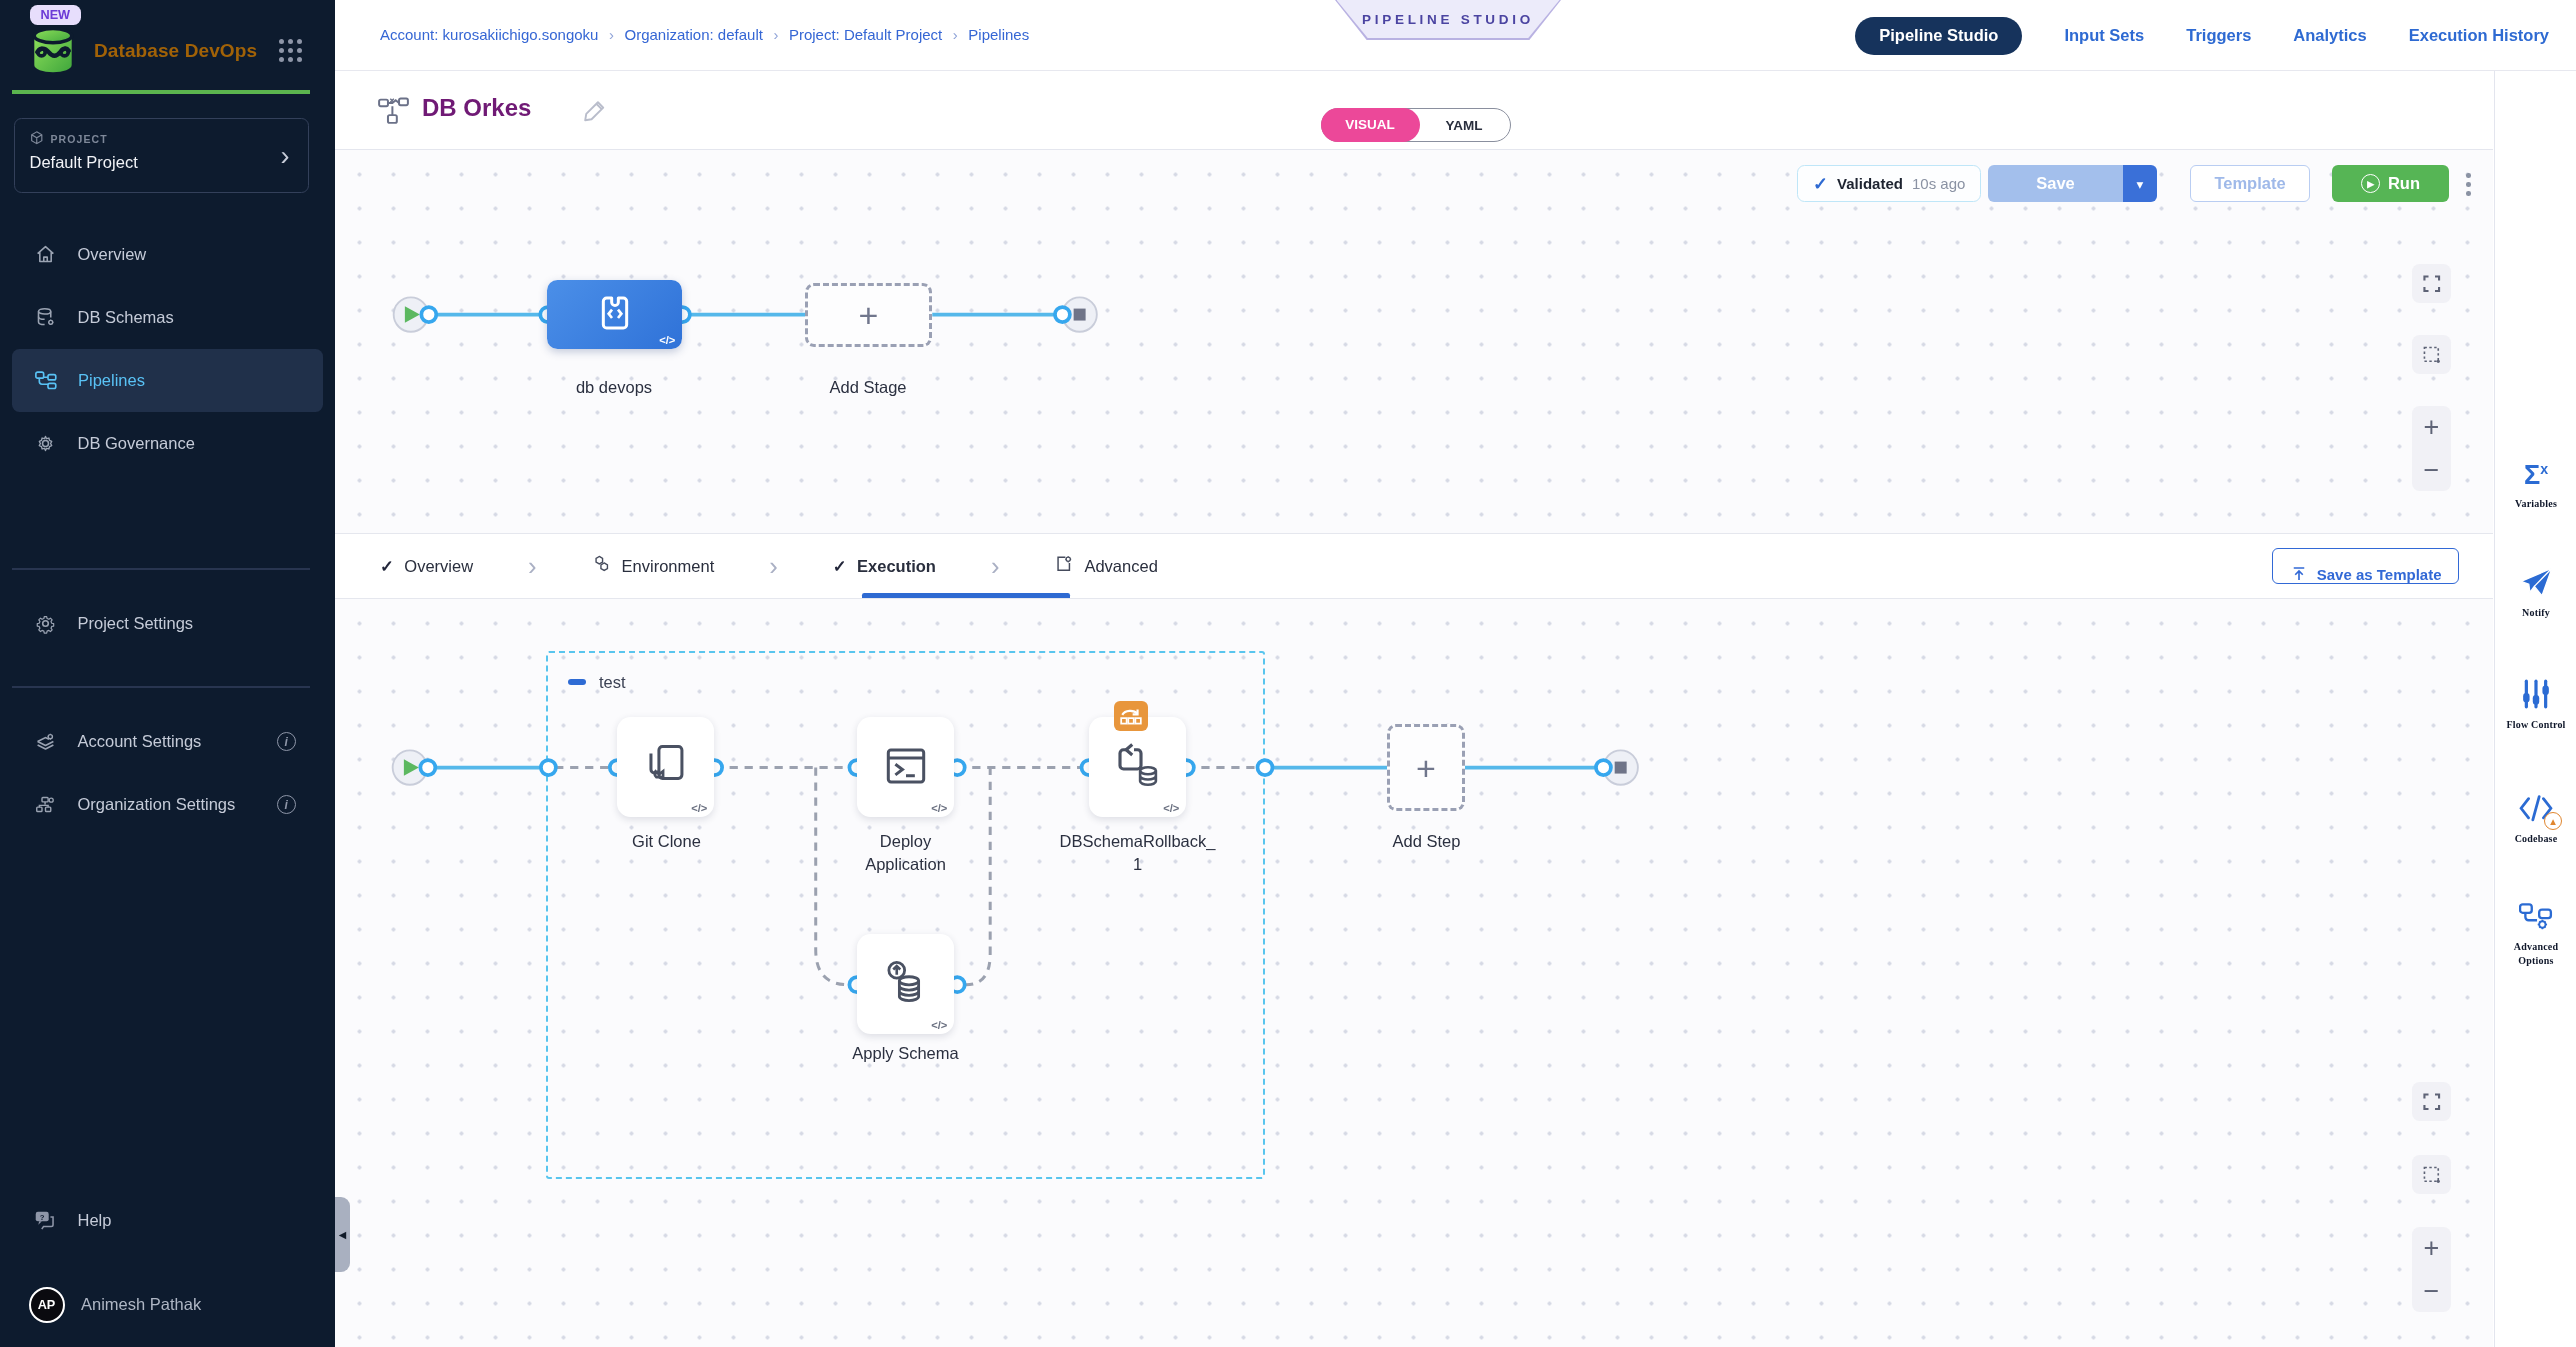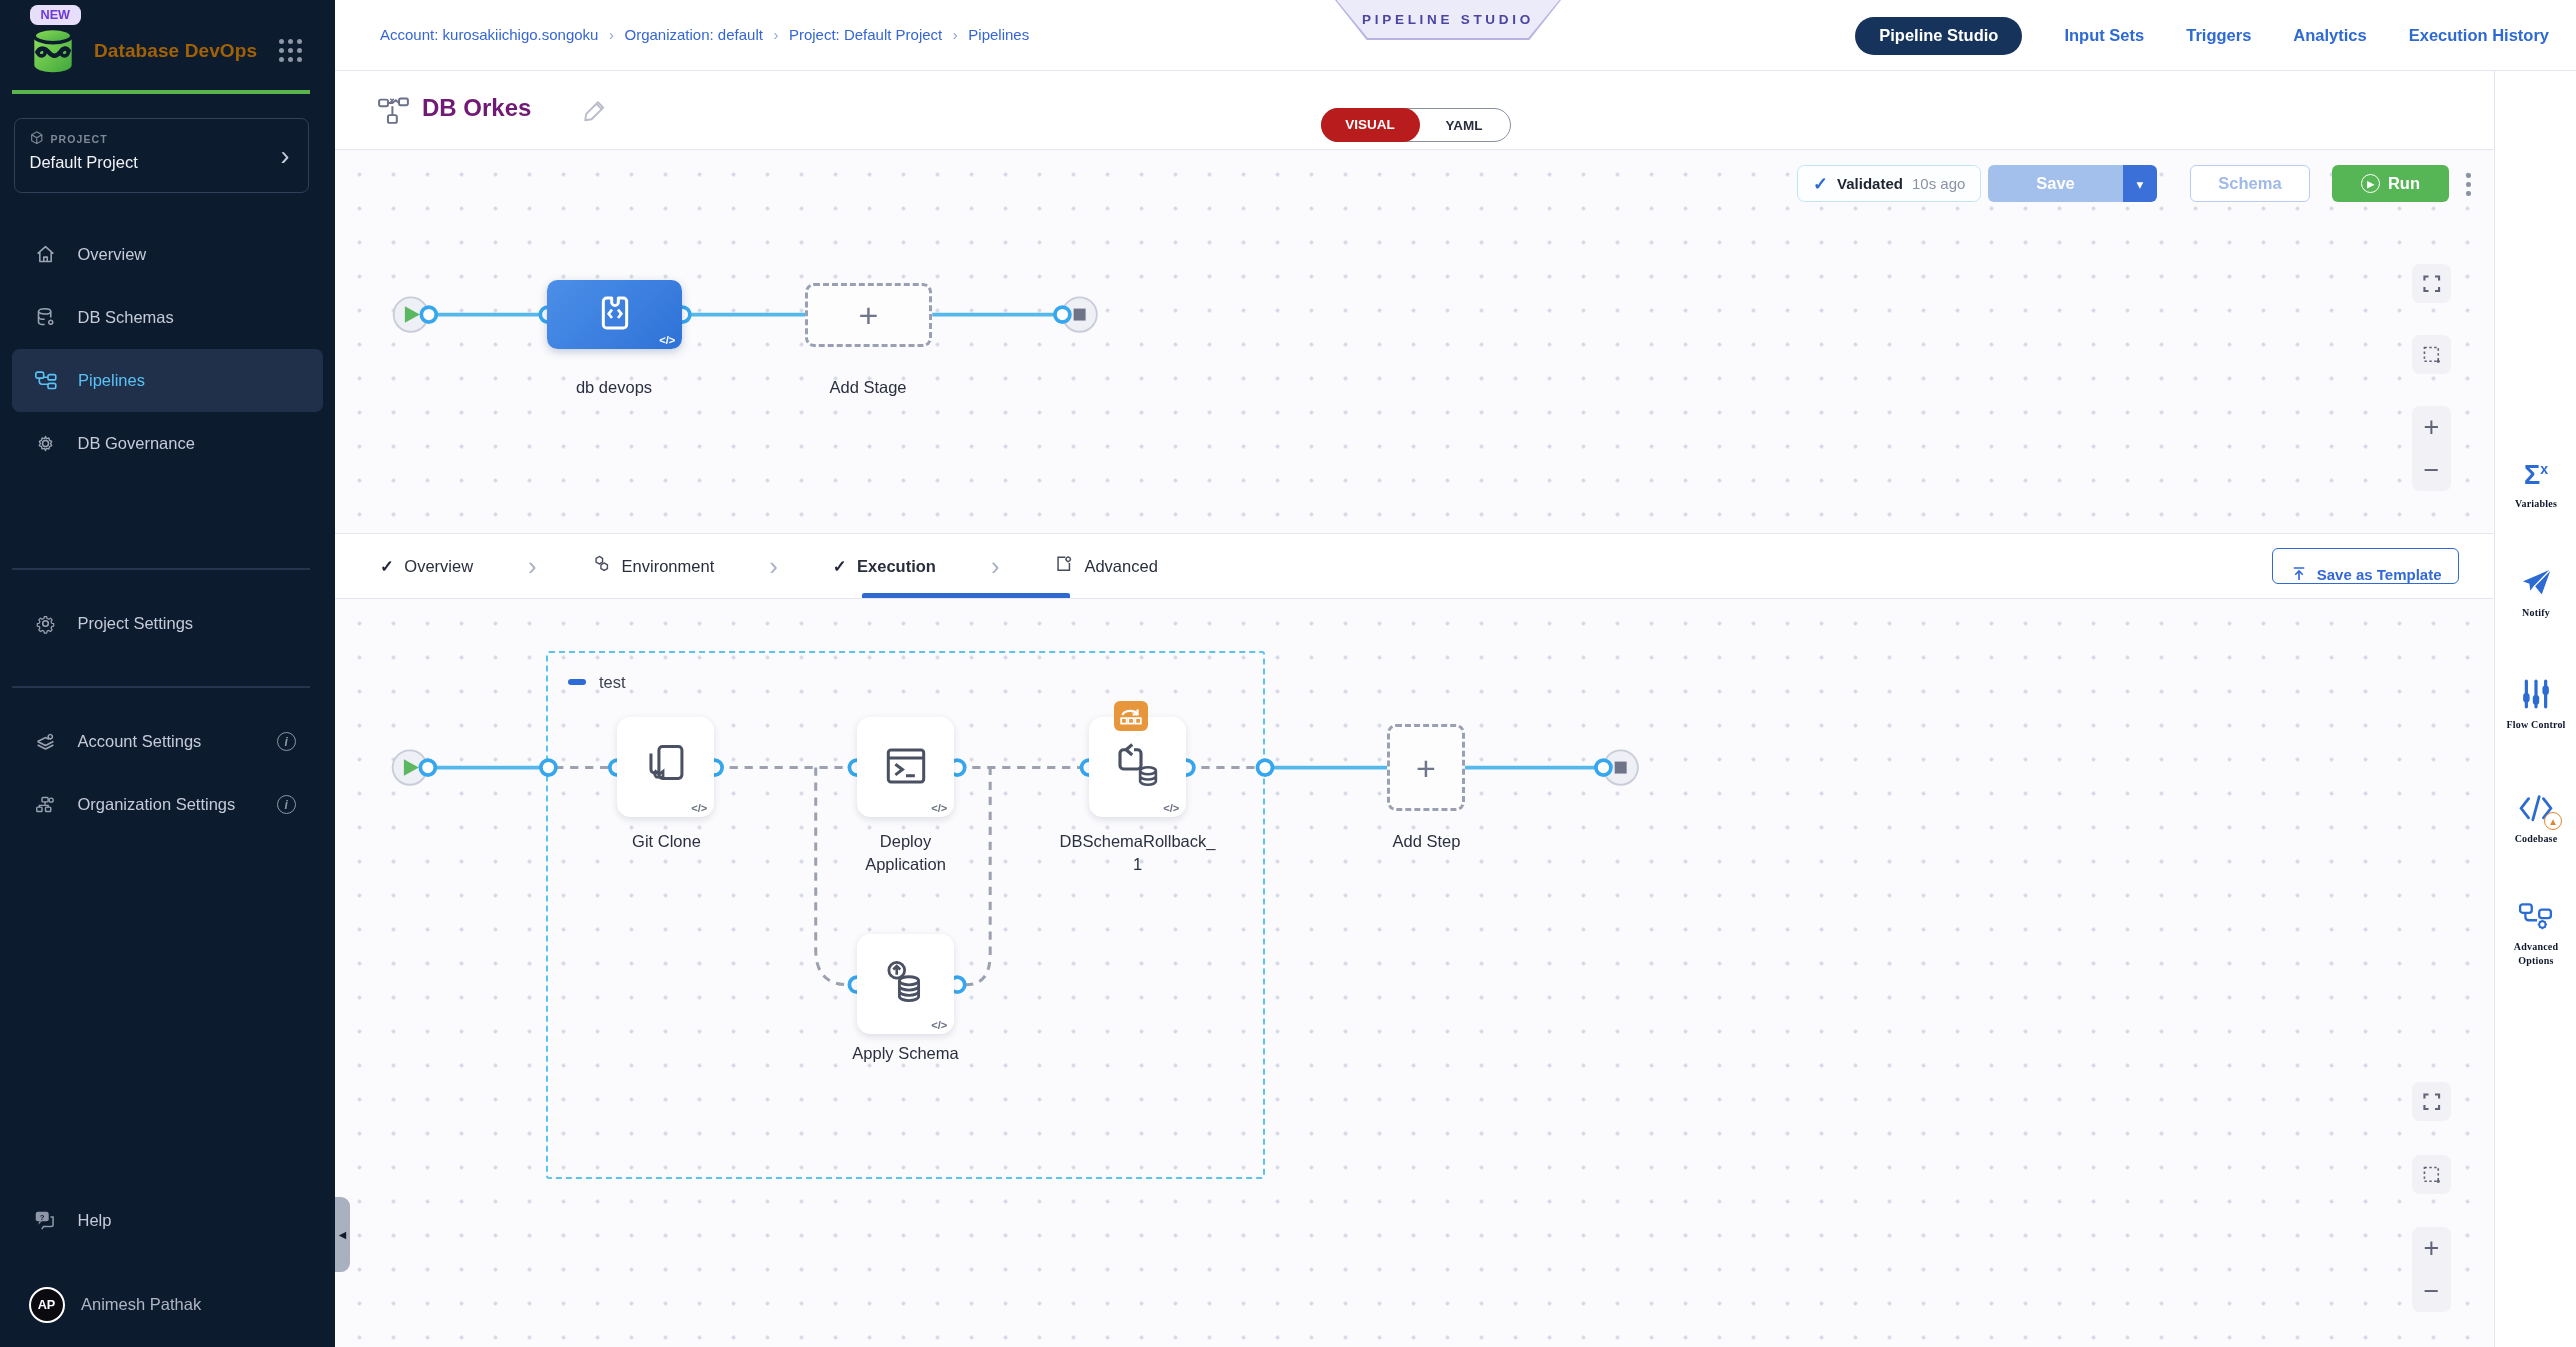--- a/index.html
+++ b/index.html
@@ -59,21 +59,21 @@
   .top-tab.pill { background:#16335c; color:#fff; border-radius:22.5px; padding:9.7px 24px; }
 
   
   .titlebar { position:absolute; left:335px; top:71px; width:2158px; height:79px; background:#fff;
     border-bottom:1.5px solid #e4e6ee; z-index:4;}
   .pl-icon { position:absolute; left:43px; top:25.5px; }
   .pl-title { position:absolute; left:87px; top:22.5px; font-size:24px; font-weight:bold; color:#701a75;}
   .pencil { position:absolute; left:247px; top:27px; cursor:pointer;}
   .vy-toggle { position:absolute; left:986px; top:37px; width:190px; height:34px;
     border:1.5px solid #8a8f9e; border-radius:18px; background:#fff; display:flex; cursor:pointer;}
-  .vy-visual { width:99px; height:34px; margin:-1.5px; background:#b91c1c; border-radius:18px;
+  .vy-visual { width:99px; height:34px; margin:-1.5px; background:#ec4899; border-radius:18px;
     color:#fff; font-weight:bold; font-size:13.5px; display:flex; align-items:center; justify-content:center;}
   .vy-yaml { flex:1; display:flex; align-items:center; justify-content:center; color:#2a2f3e;
     font-weight:bold; font-size:13.5px;}
   .validated-chip { position:absolute; left:1462px; top:94px; height:37px;
     border:1.5px solid #bfe6f8; border-radius:7.5px; background:#fdfeff; display:flex;
     align-items:center; gap:9px; padding:0 15px; }
   .validated-chip .chk { color:#2e6ad2; font-size:18px; font-weight:bold; }
   .validated-chip .vt { color:#1d2330; font-weight:bold; font-size:15px; }
   .validated-chip .va { color:#8a92a3; font-size:15px; }
   .save-split { position:absolute; left:1653px; top:94px; height:37px; display:flex; cursor:pointer;}
@@ -364,21 +364,21 @@
       <span class="vt">Validated</span>
       <span class="va">10s ago</span>
     </div>
 
     <div class="save-split">
       <div class="save-main">Save</div>
       <div class="save-chev">
         <span>▾</span>
       </div>
     </div>
-    <div class="discard-btn">Schema</div>
+    <div class="discard-btn">Template</div>
     <div class="run-btn">
       <span class="run-play">▶</span>
       <span>Run</span>
     </div>
     <div class="kebab">
         <i></i>
         <i></i>
         <i></i>
       </div>
   </div>

